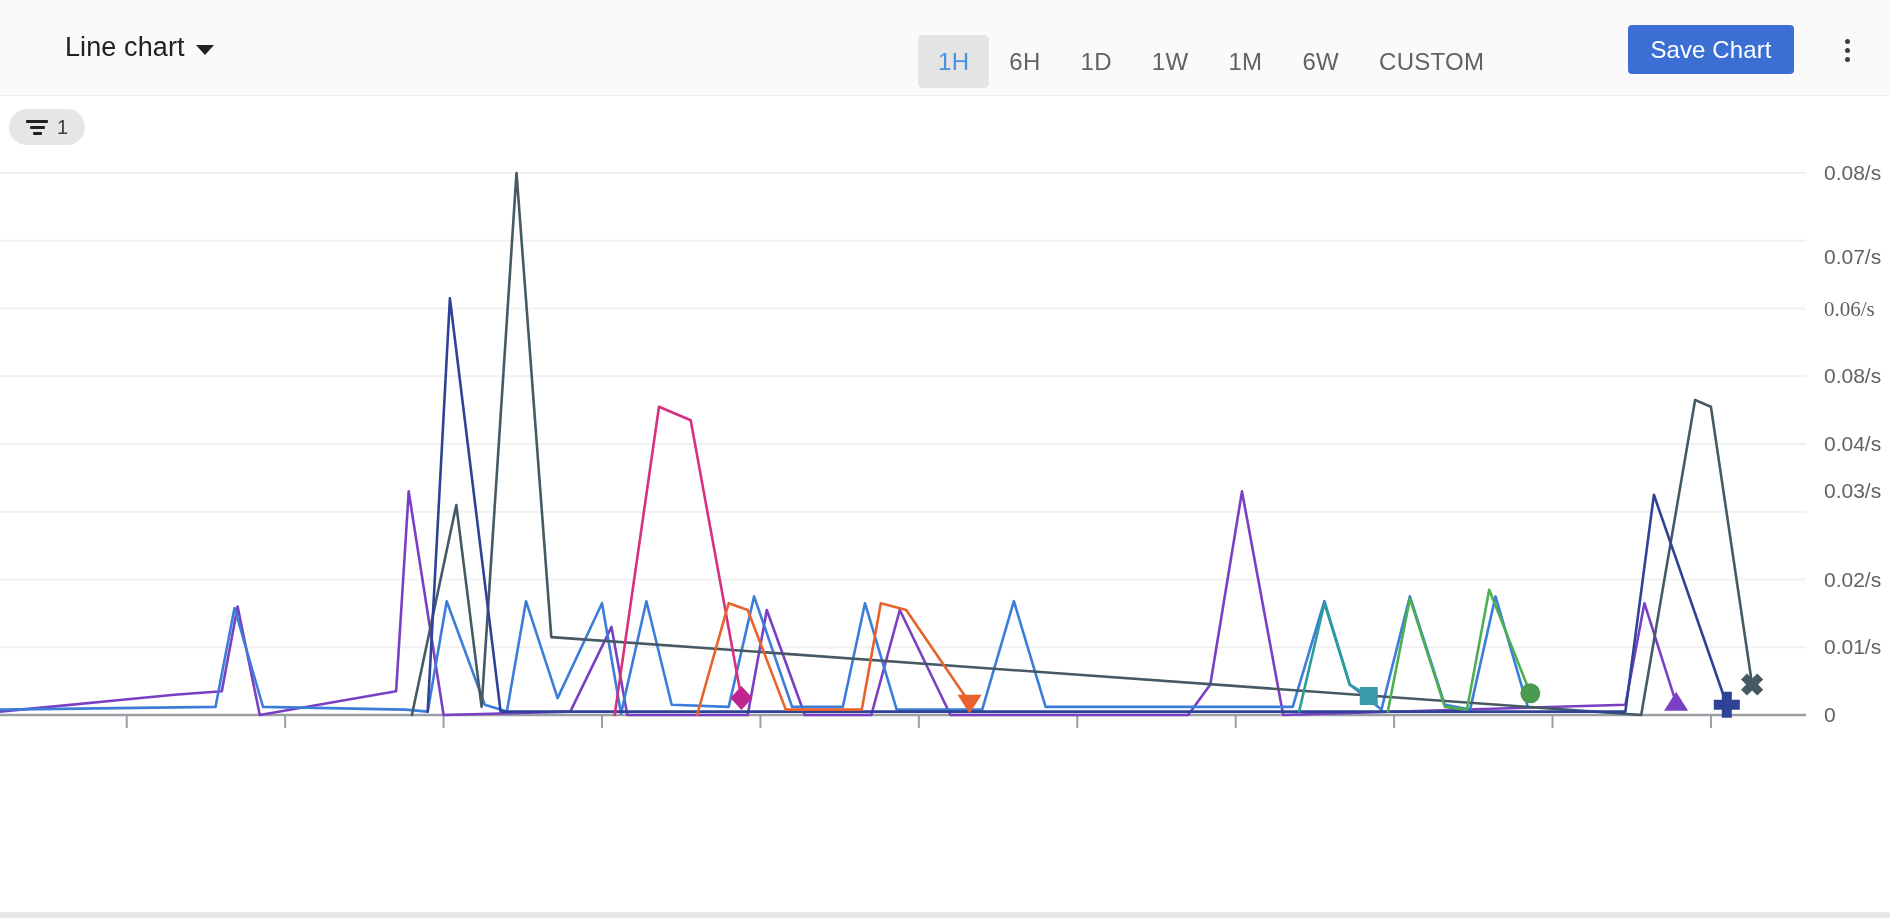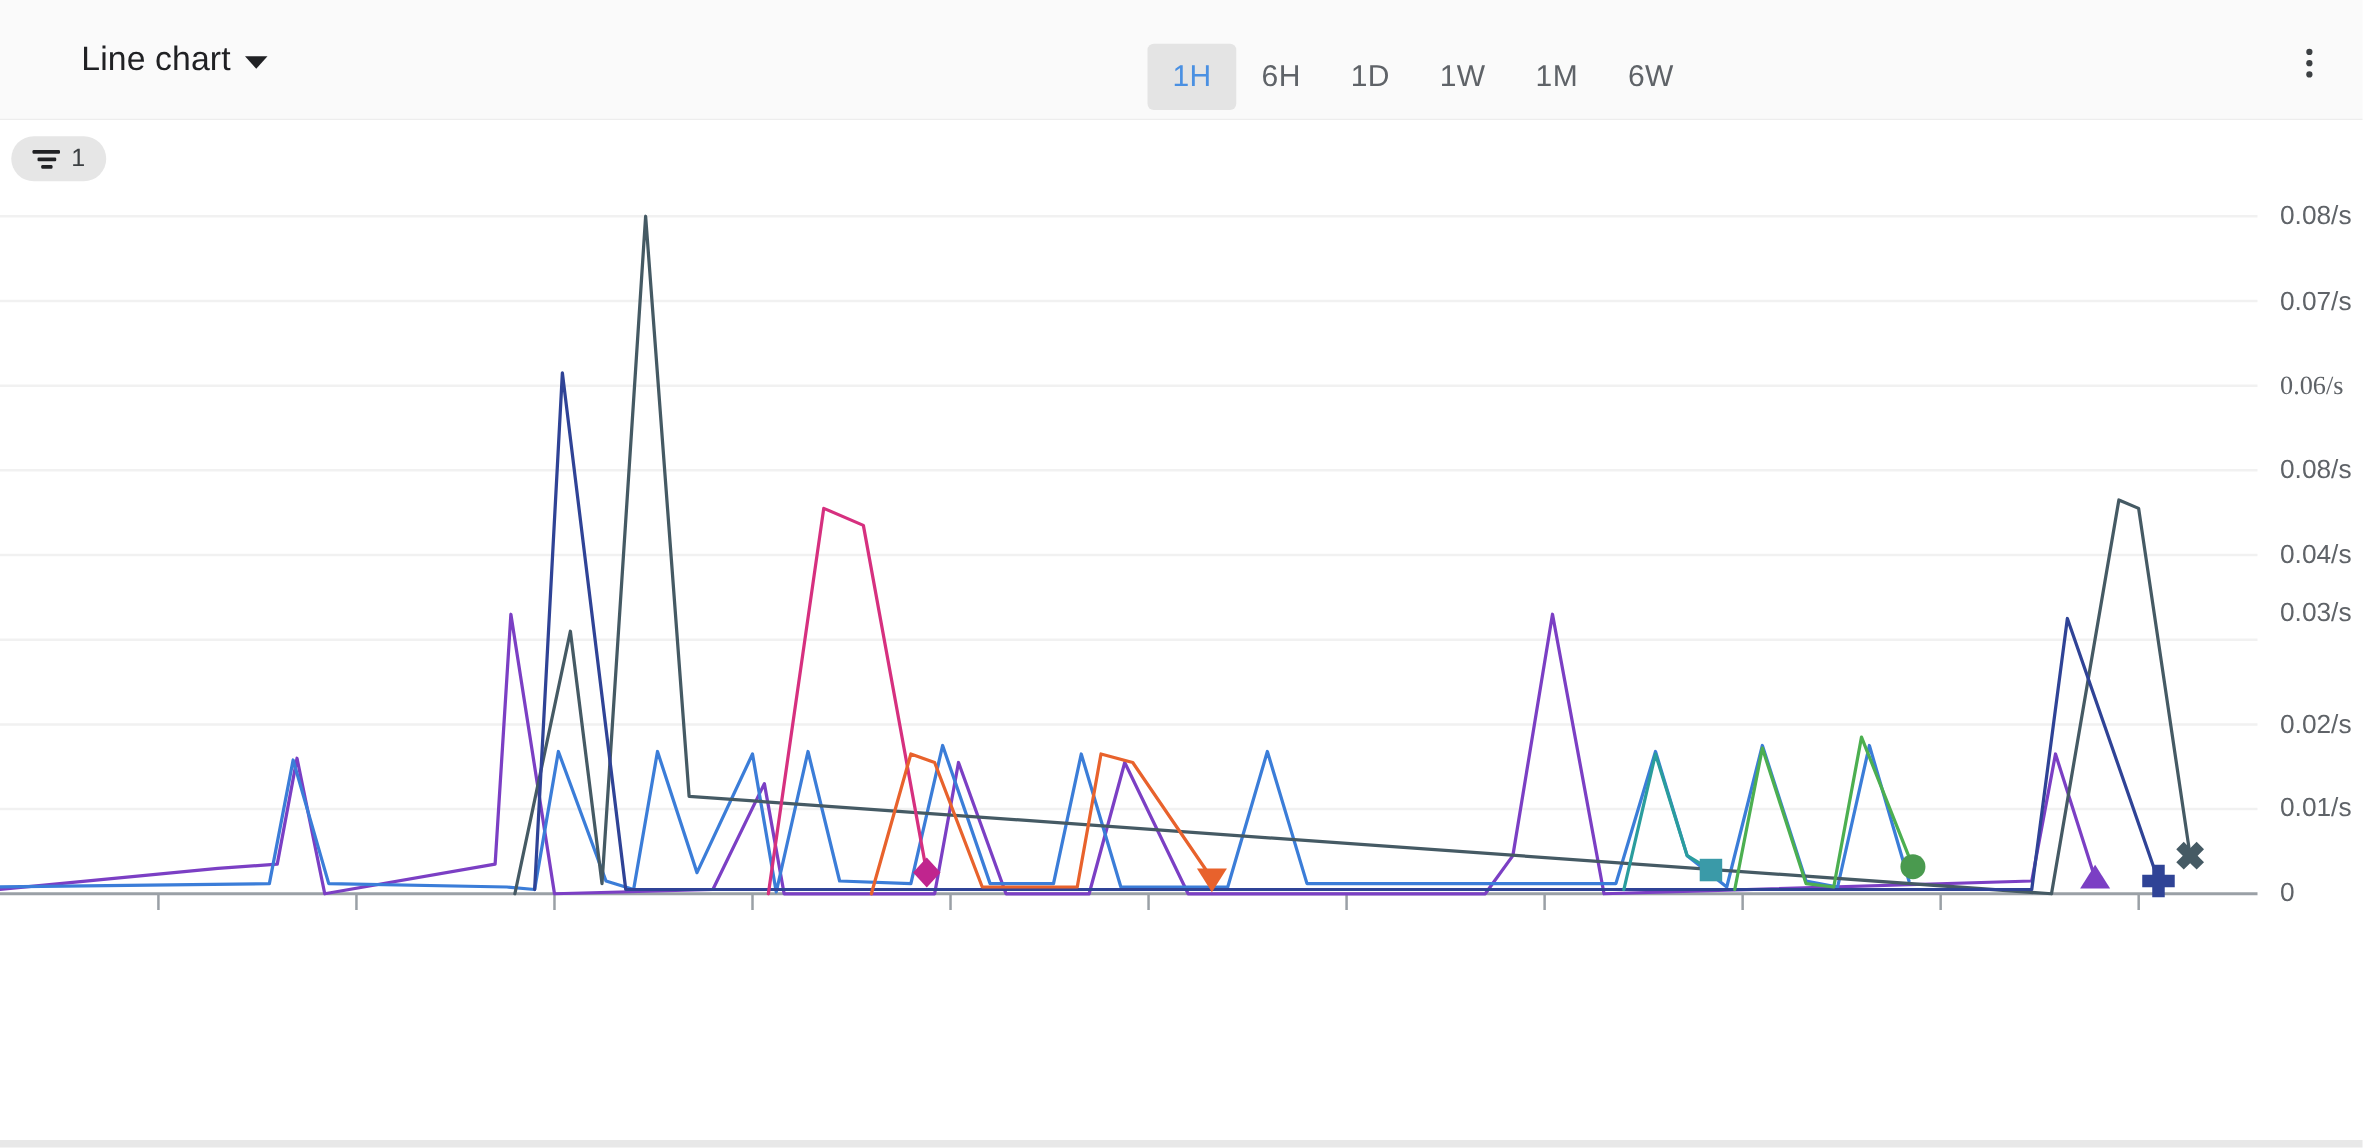--- a/index.html
+++ b/index.html
@@ -174,22 +174,24 @@
     <span class="caret-down"></span>
   </div>
 
   <div id="range-group">
       <button class="range-btn active">1H</button>
       <button class="range-btn">6H</button>
       <button class="range-btn">1D</button>
       <button class="range-btn">1W</button>
       <button class="range-btn">1M</button>
       <button class="range-btn">6W</button>
+      <button class="range-btn">CUSTOM</button>
     </div>
 
+  <button id="save-chart-button">Save Chart</button>
 
   <button id="overflow-menu-button">
     <span></span>
     <span></span>
     <span></span>
   </button>
 </div>
 
 <div id="chips-row">
   <button class="chip" id="filter-chip">
@@ -249,20 +251,20 @@
       </g>
   </svg>
   <div id="ylabels">
       <div class="ytick-label" style="top: 557px;">0</div>
       <div class="ytick-label" style="top: 489.25px;">0.01/s</div>
       <div class="ytick-label" style="top: 421.5px;">0.02/s</div>
       <div class="ytick-label" style="top: 333px;">0.03/s</div>
       <div class="ytick-label" style="top: 286px;">0.04/s</div>
       <div class="ytick-label" style="top: 218.25px;">0.08/s</div>
       <div class="ytick-label" style="top: 150.5px; font-family: Liberation Serif, serif;">0.06/s</div>
-      <div class="ytick-label" style="top: 84px;">0.07/s</div>
+      <div class="ytick-label" style="top: 99px;">0.07/s</div>
       <div class="ytick-label" style="top: 15px;">0.08/s</div>
     </div>
   <div id="xlabels"></div>
 
 </div>
 
 <div id="bottom-strip"></div>
 
 </body></html>

